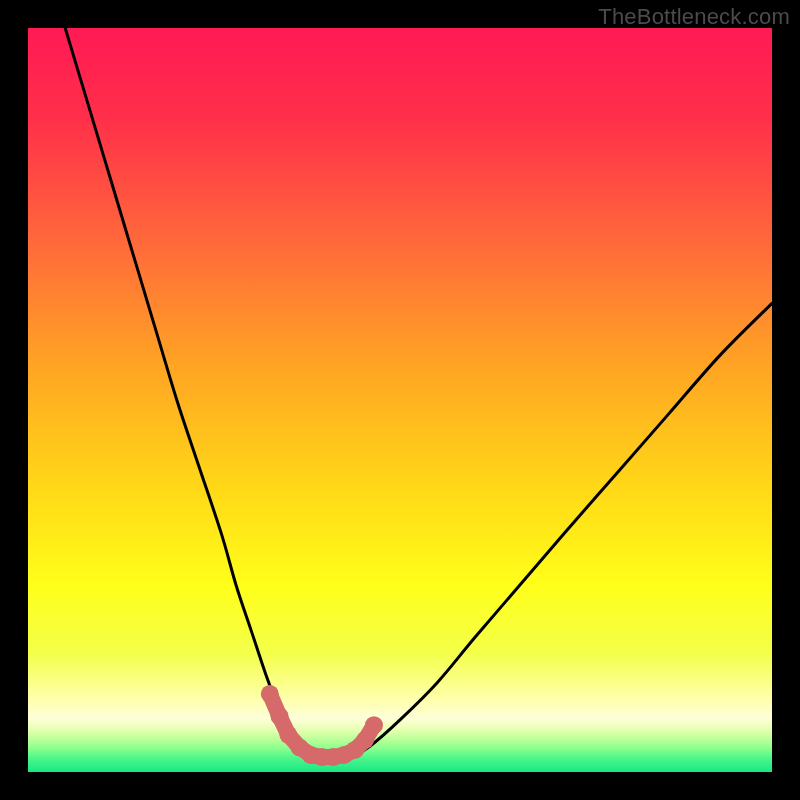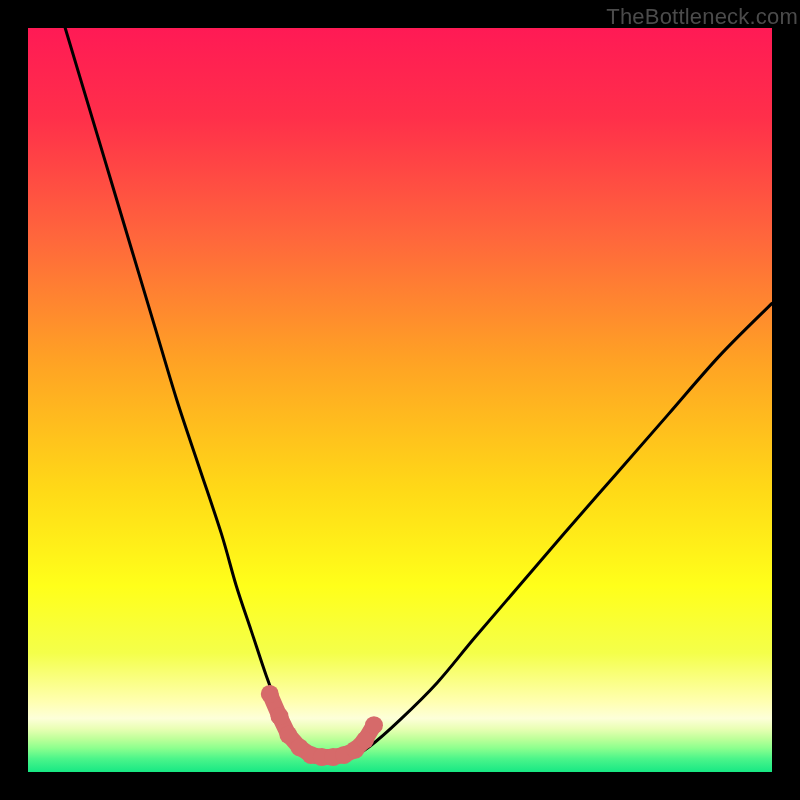--- a/index.html
+++ b/index.html
@@ -38,21 +38,21 @@
     position: absolute;
     top: 0;
     left: 0;
     width: 744px;
     height: 744px;
     overflow: visible;
   }
   .watermark {
     position: absolute;
     top: 4px;
-    right: 2px;
+    right: 10px;
     color: #4b4b4b;
     font-size: 22px;
     font-weight: 500;
     letter-spacing: 0.2px;
     user-select: none;
   }
 </style>
 </head>
 <body>
 

